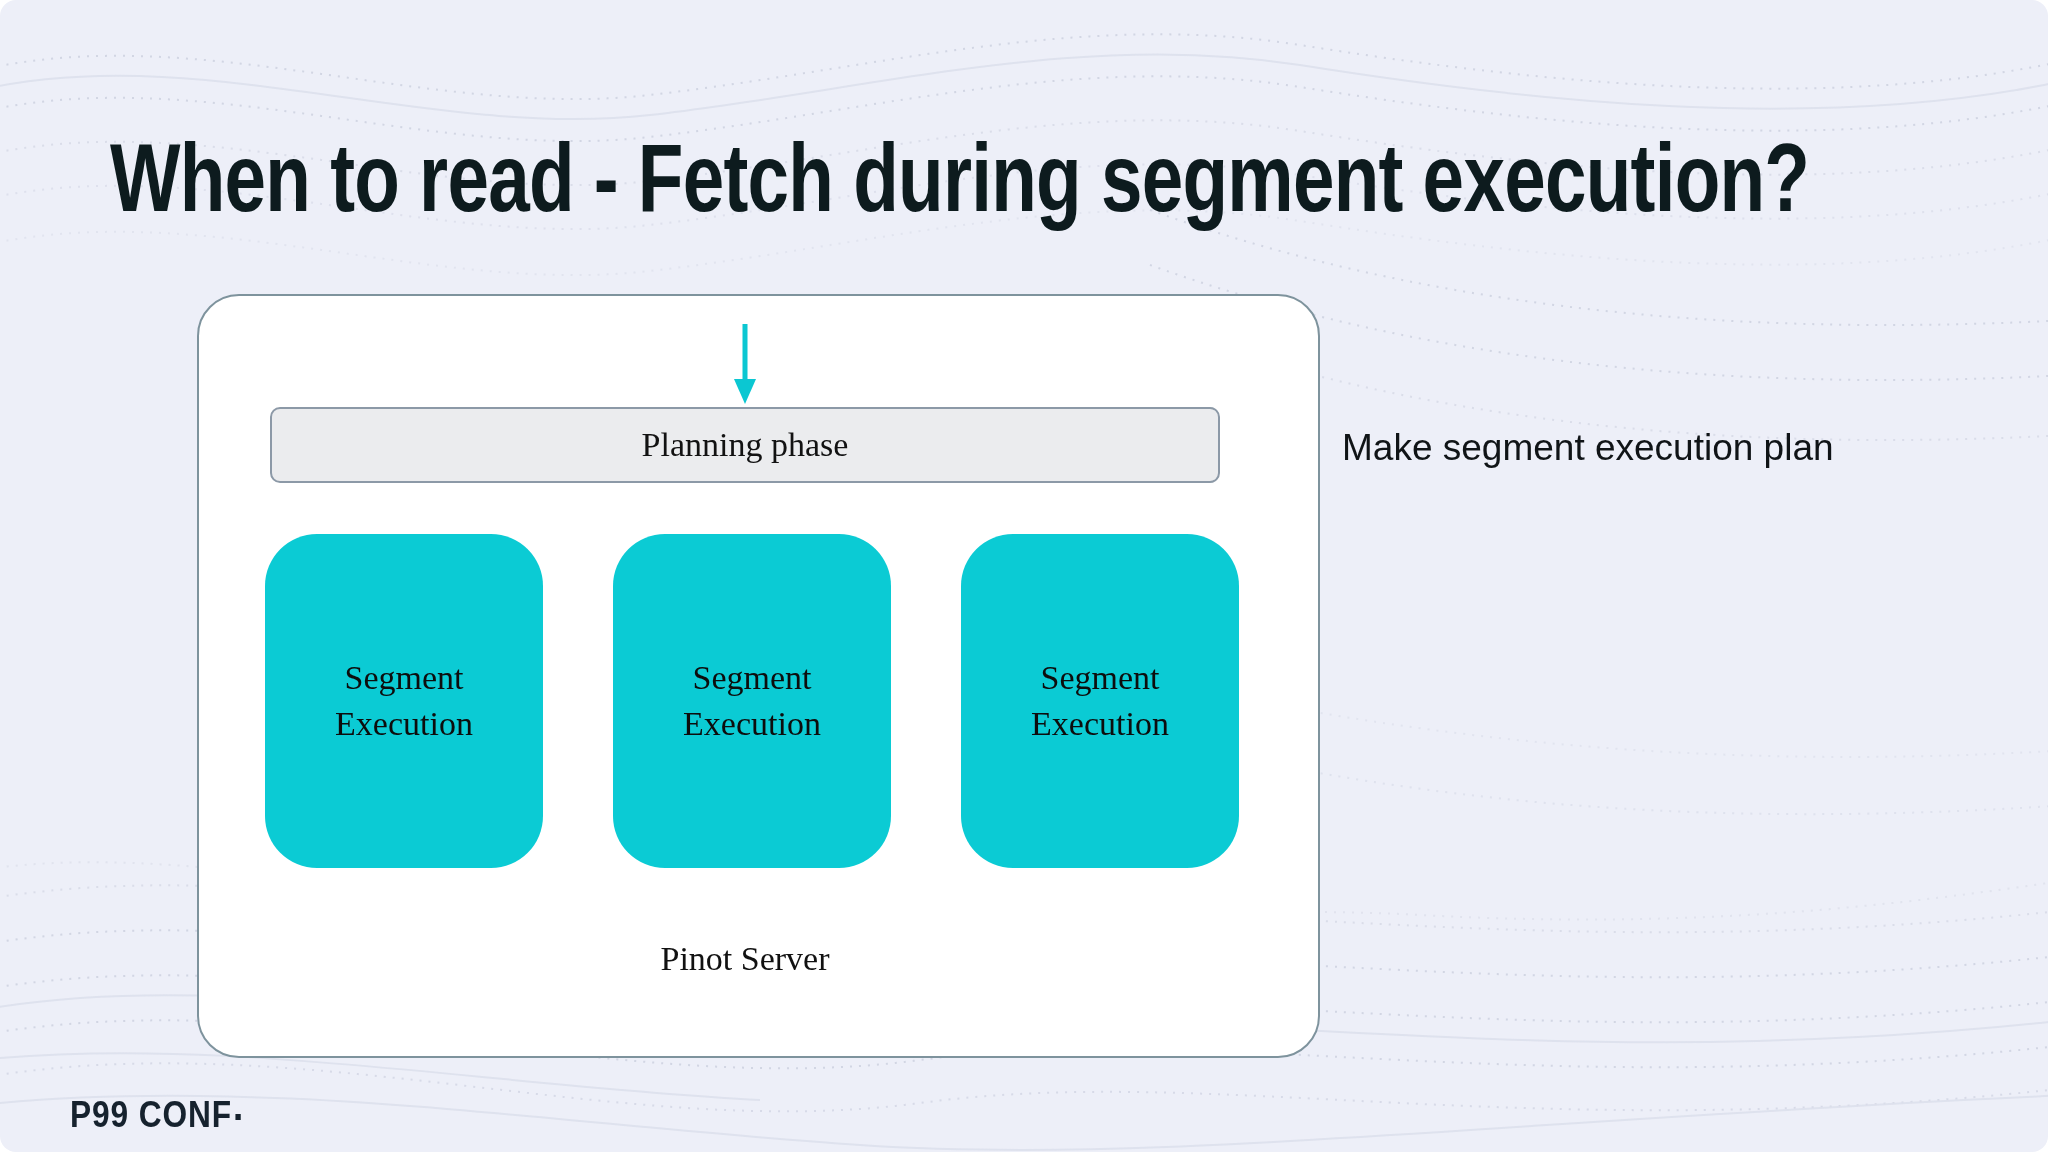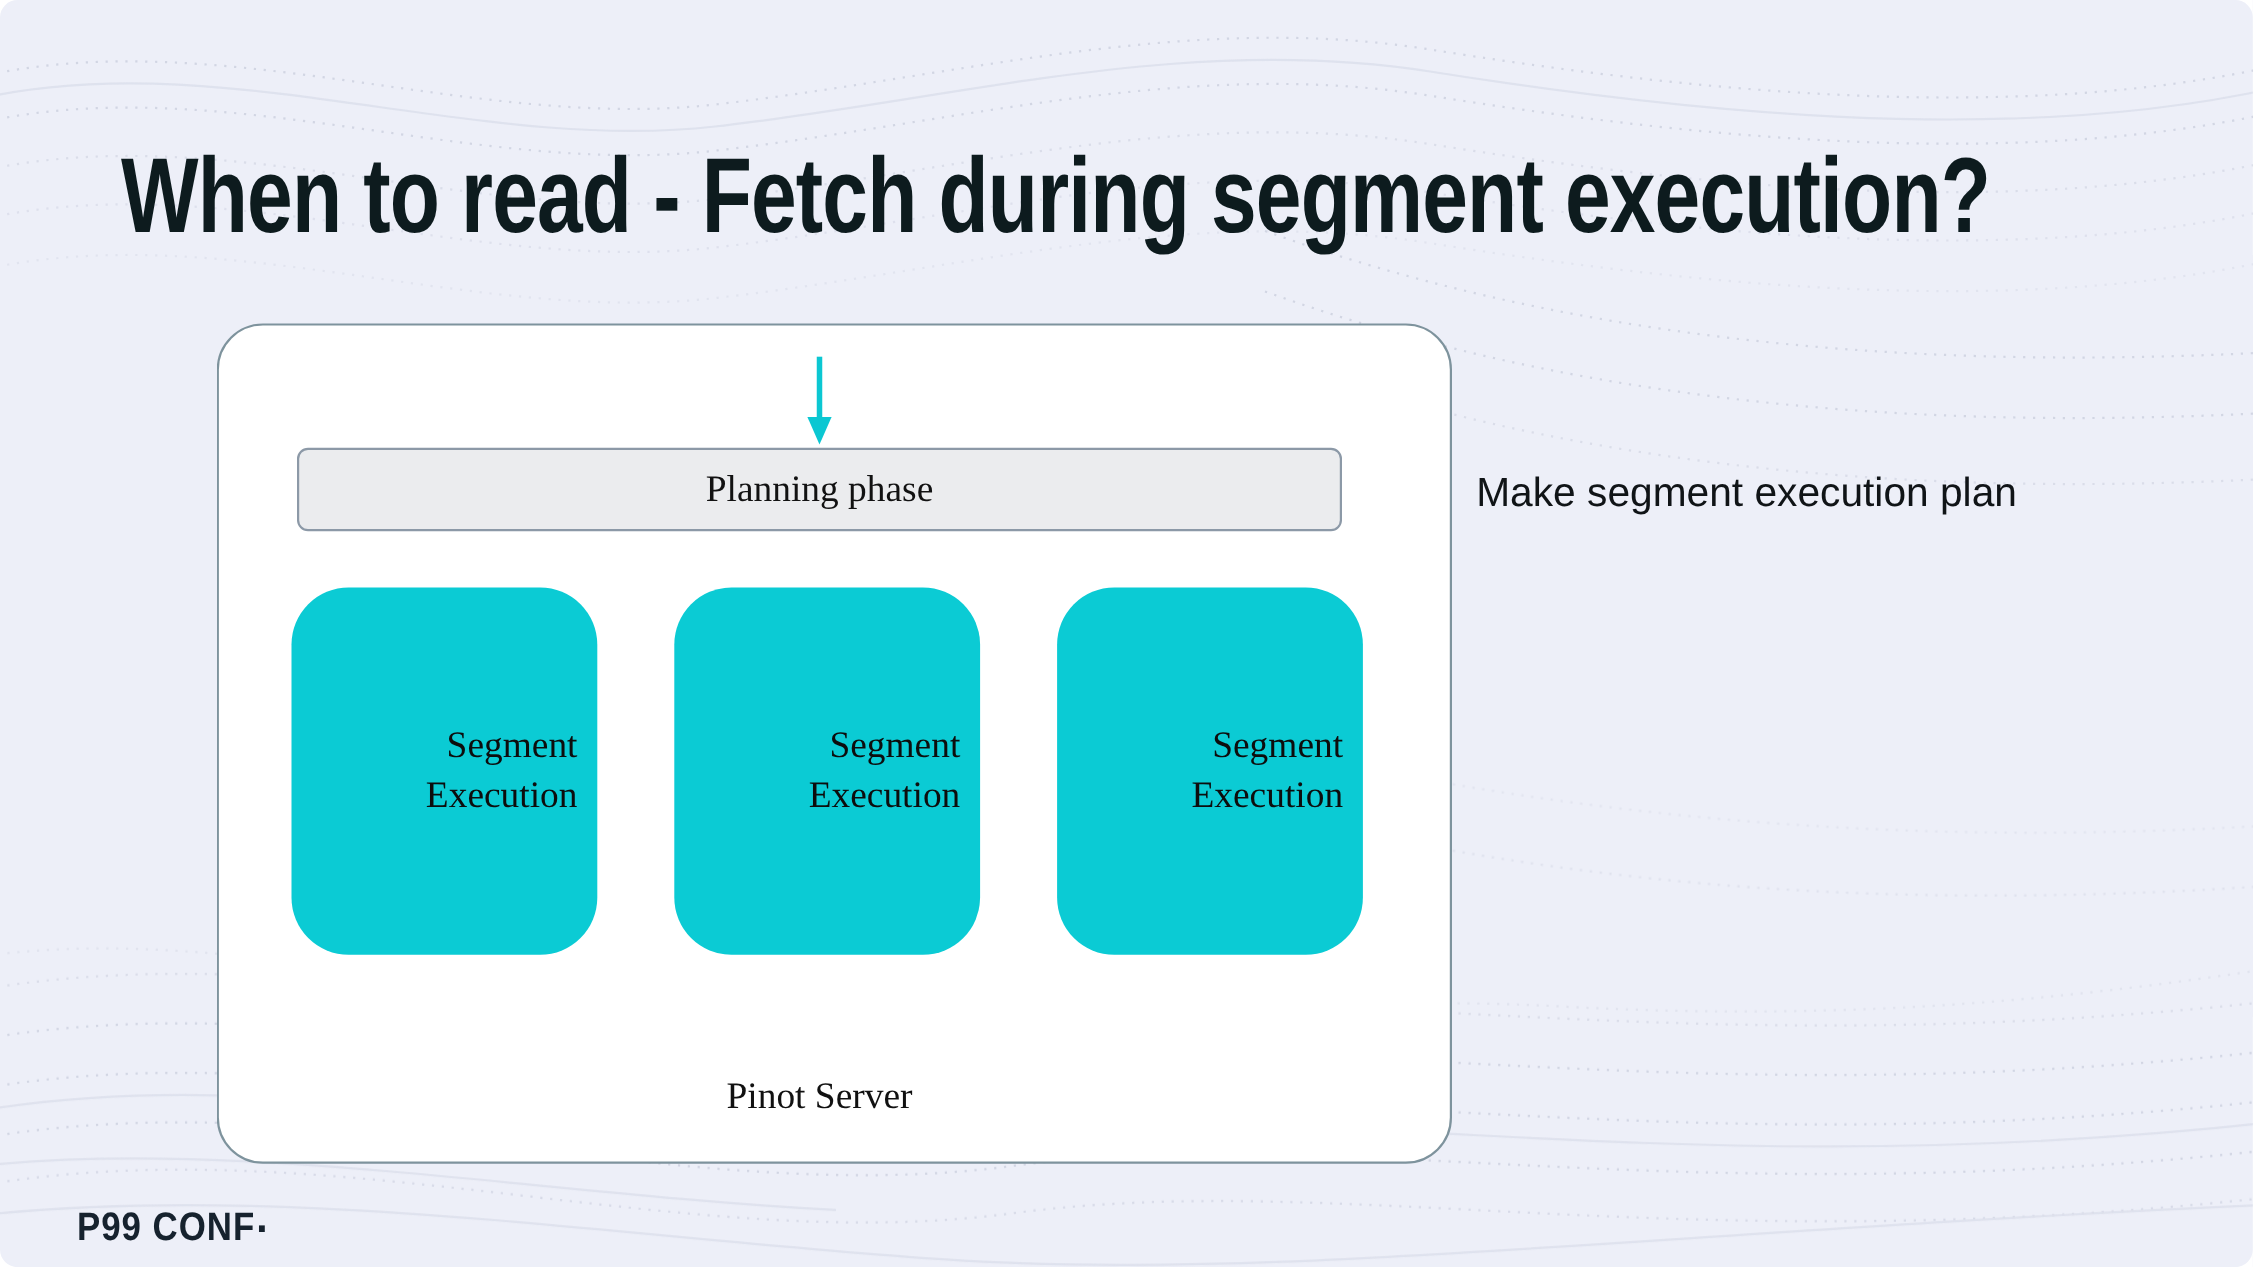--- a/index.html
+++ b/index.html
@@ -69,34 +69,34 @@
   .segment-box {
     position: absolute;
     top: 238px;
     width: 278px;
     height: 334px;
     background: #0bcbd4;
     border-radius: 52px;
     display: flex;
     align-items: center;
     justify-content: center;
-    text-align: right;
+    text-align: center;
     font-size: 34px;
     line-height: 1.35;
     color: #0d0d0d;
     padding: 0 18px;
     box-sizing: border-box;
   }
   .segment-box.b1 { left: 66px; }
   .segment-box.b2 { left: 414px; }
   .segment-box.b3 { left: 762px; }
   .server-label {
     position: absolute;
     left: 71px;
-    top: 682px;
+    top: 644px;
     width: 950px;
     text-align: center;
     font-size: 34px;
     color: #111111;
   }
   .annotation {
     position: absolute;
     left: 1342px;
     font-size: 37px;
     line-height: 1.3;

